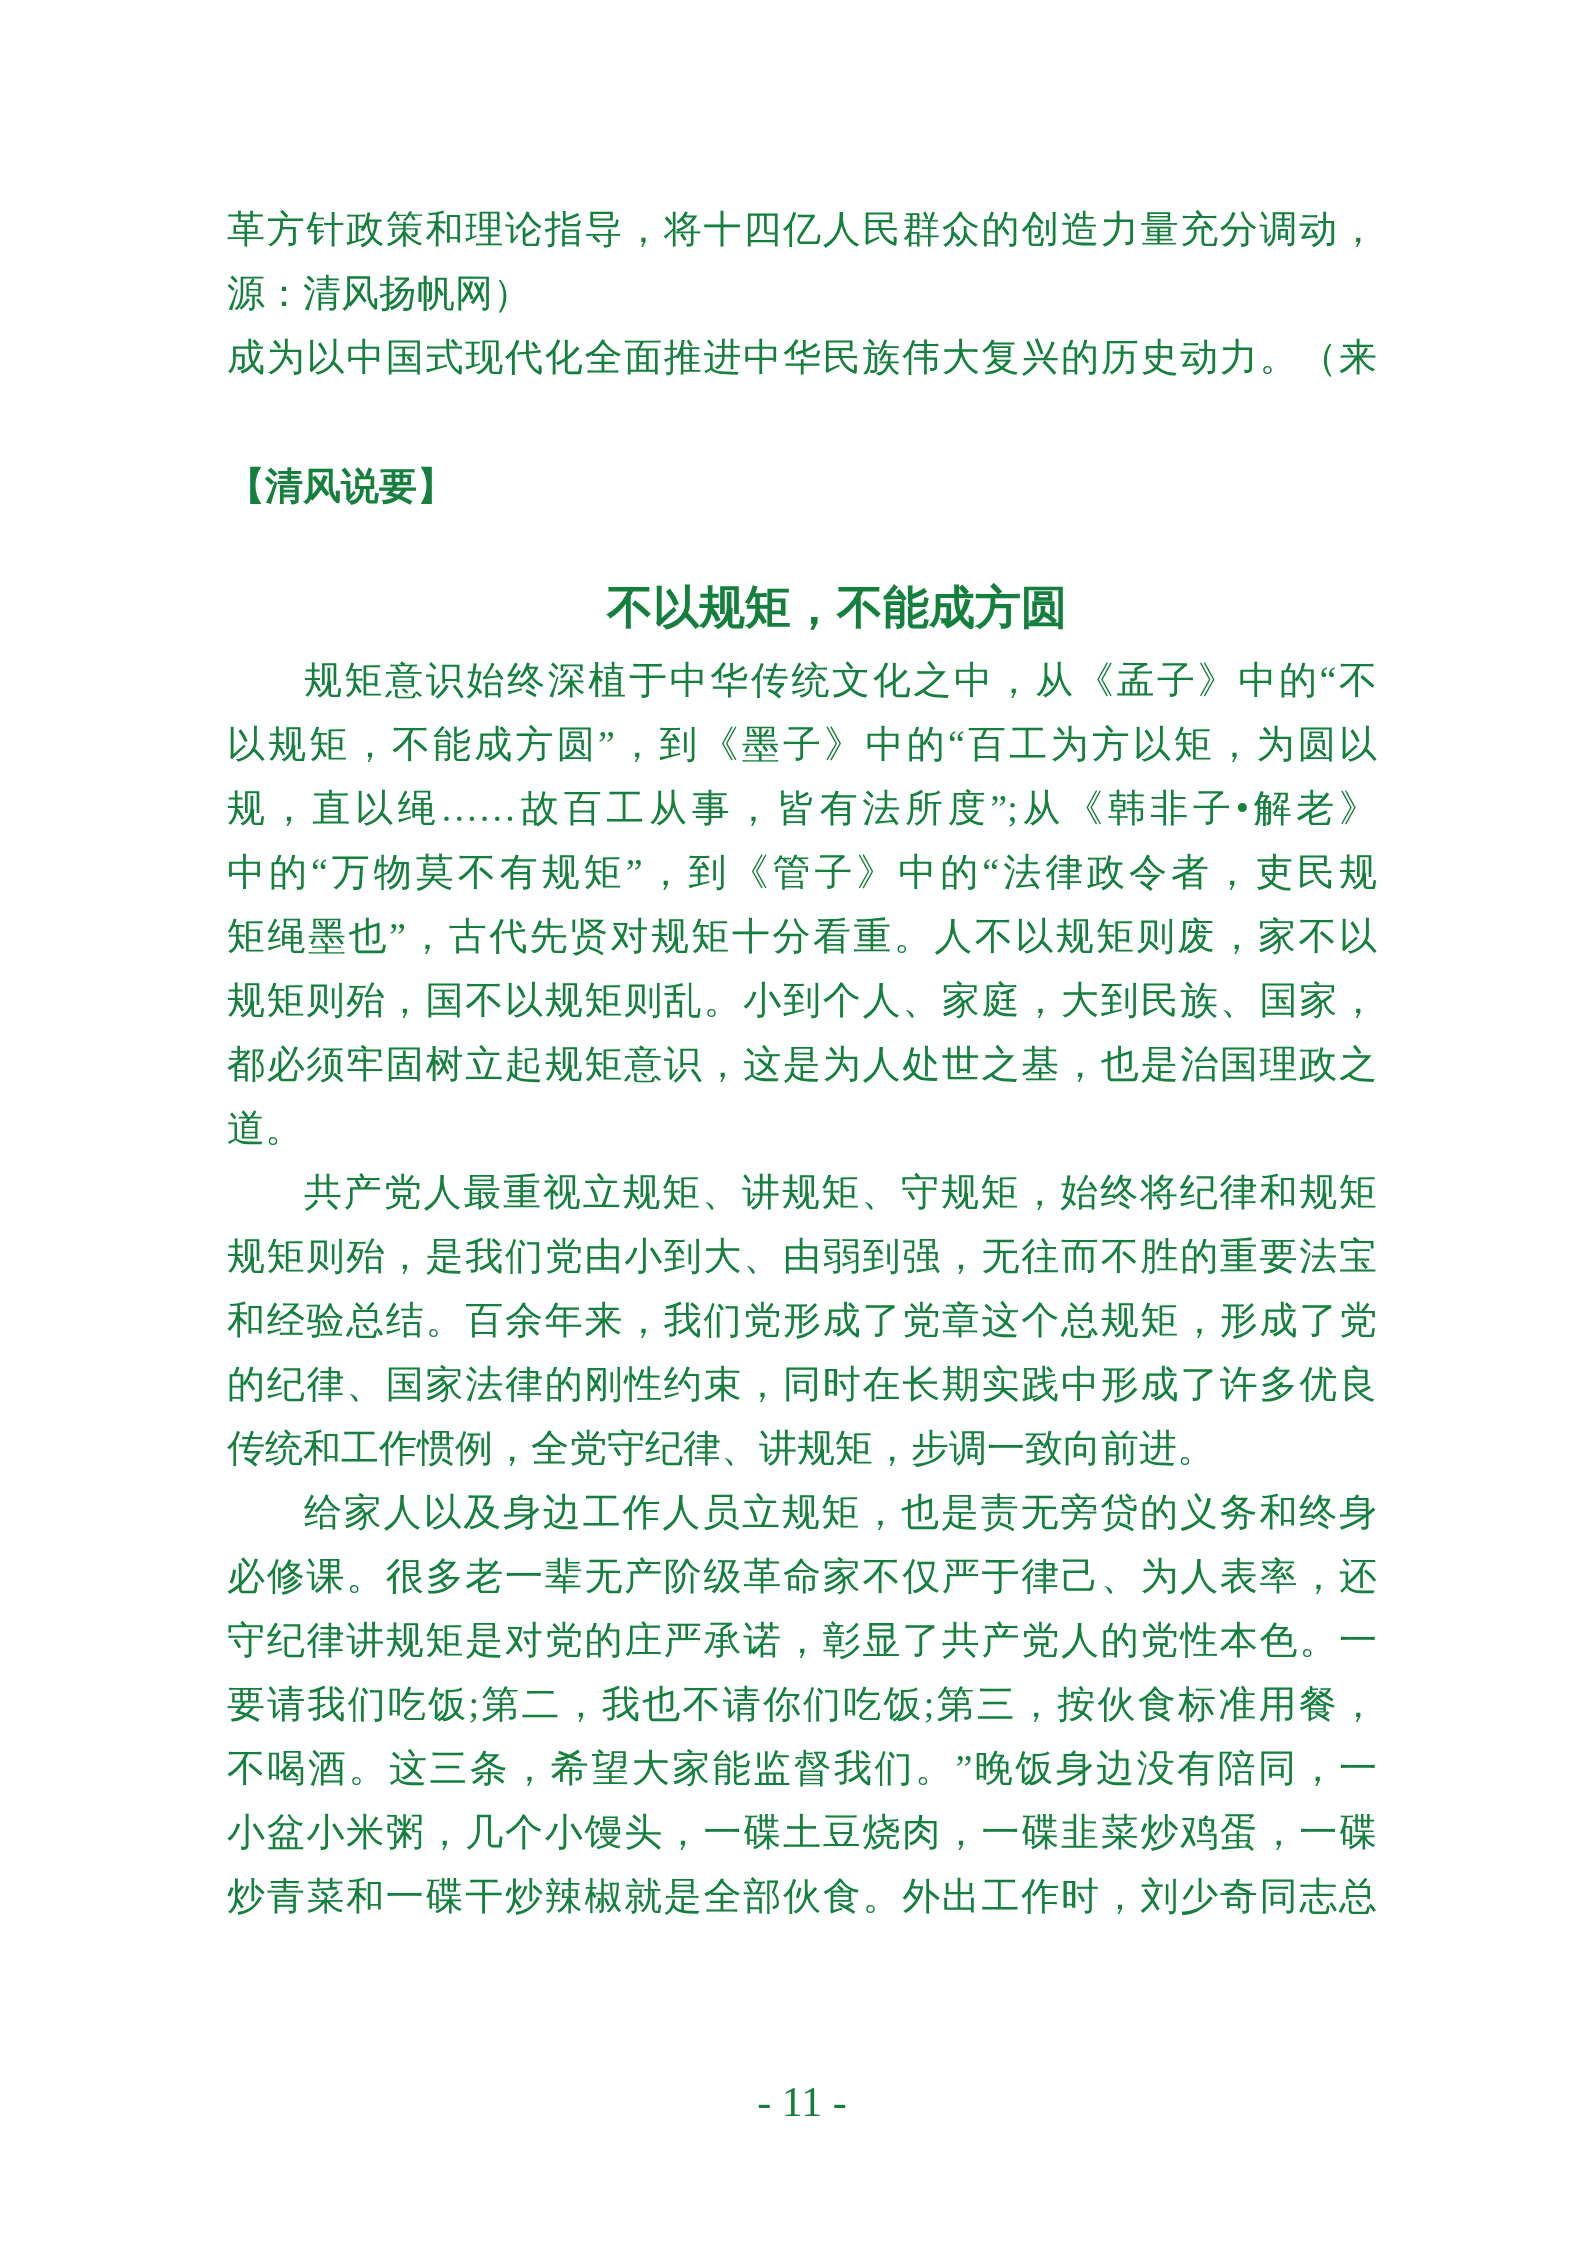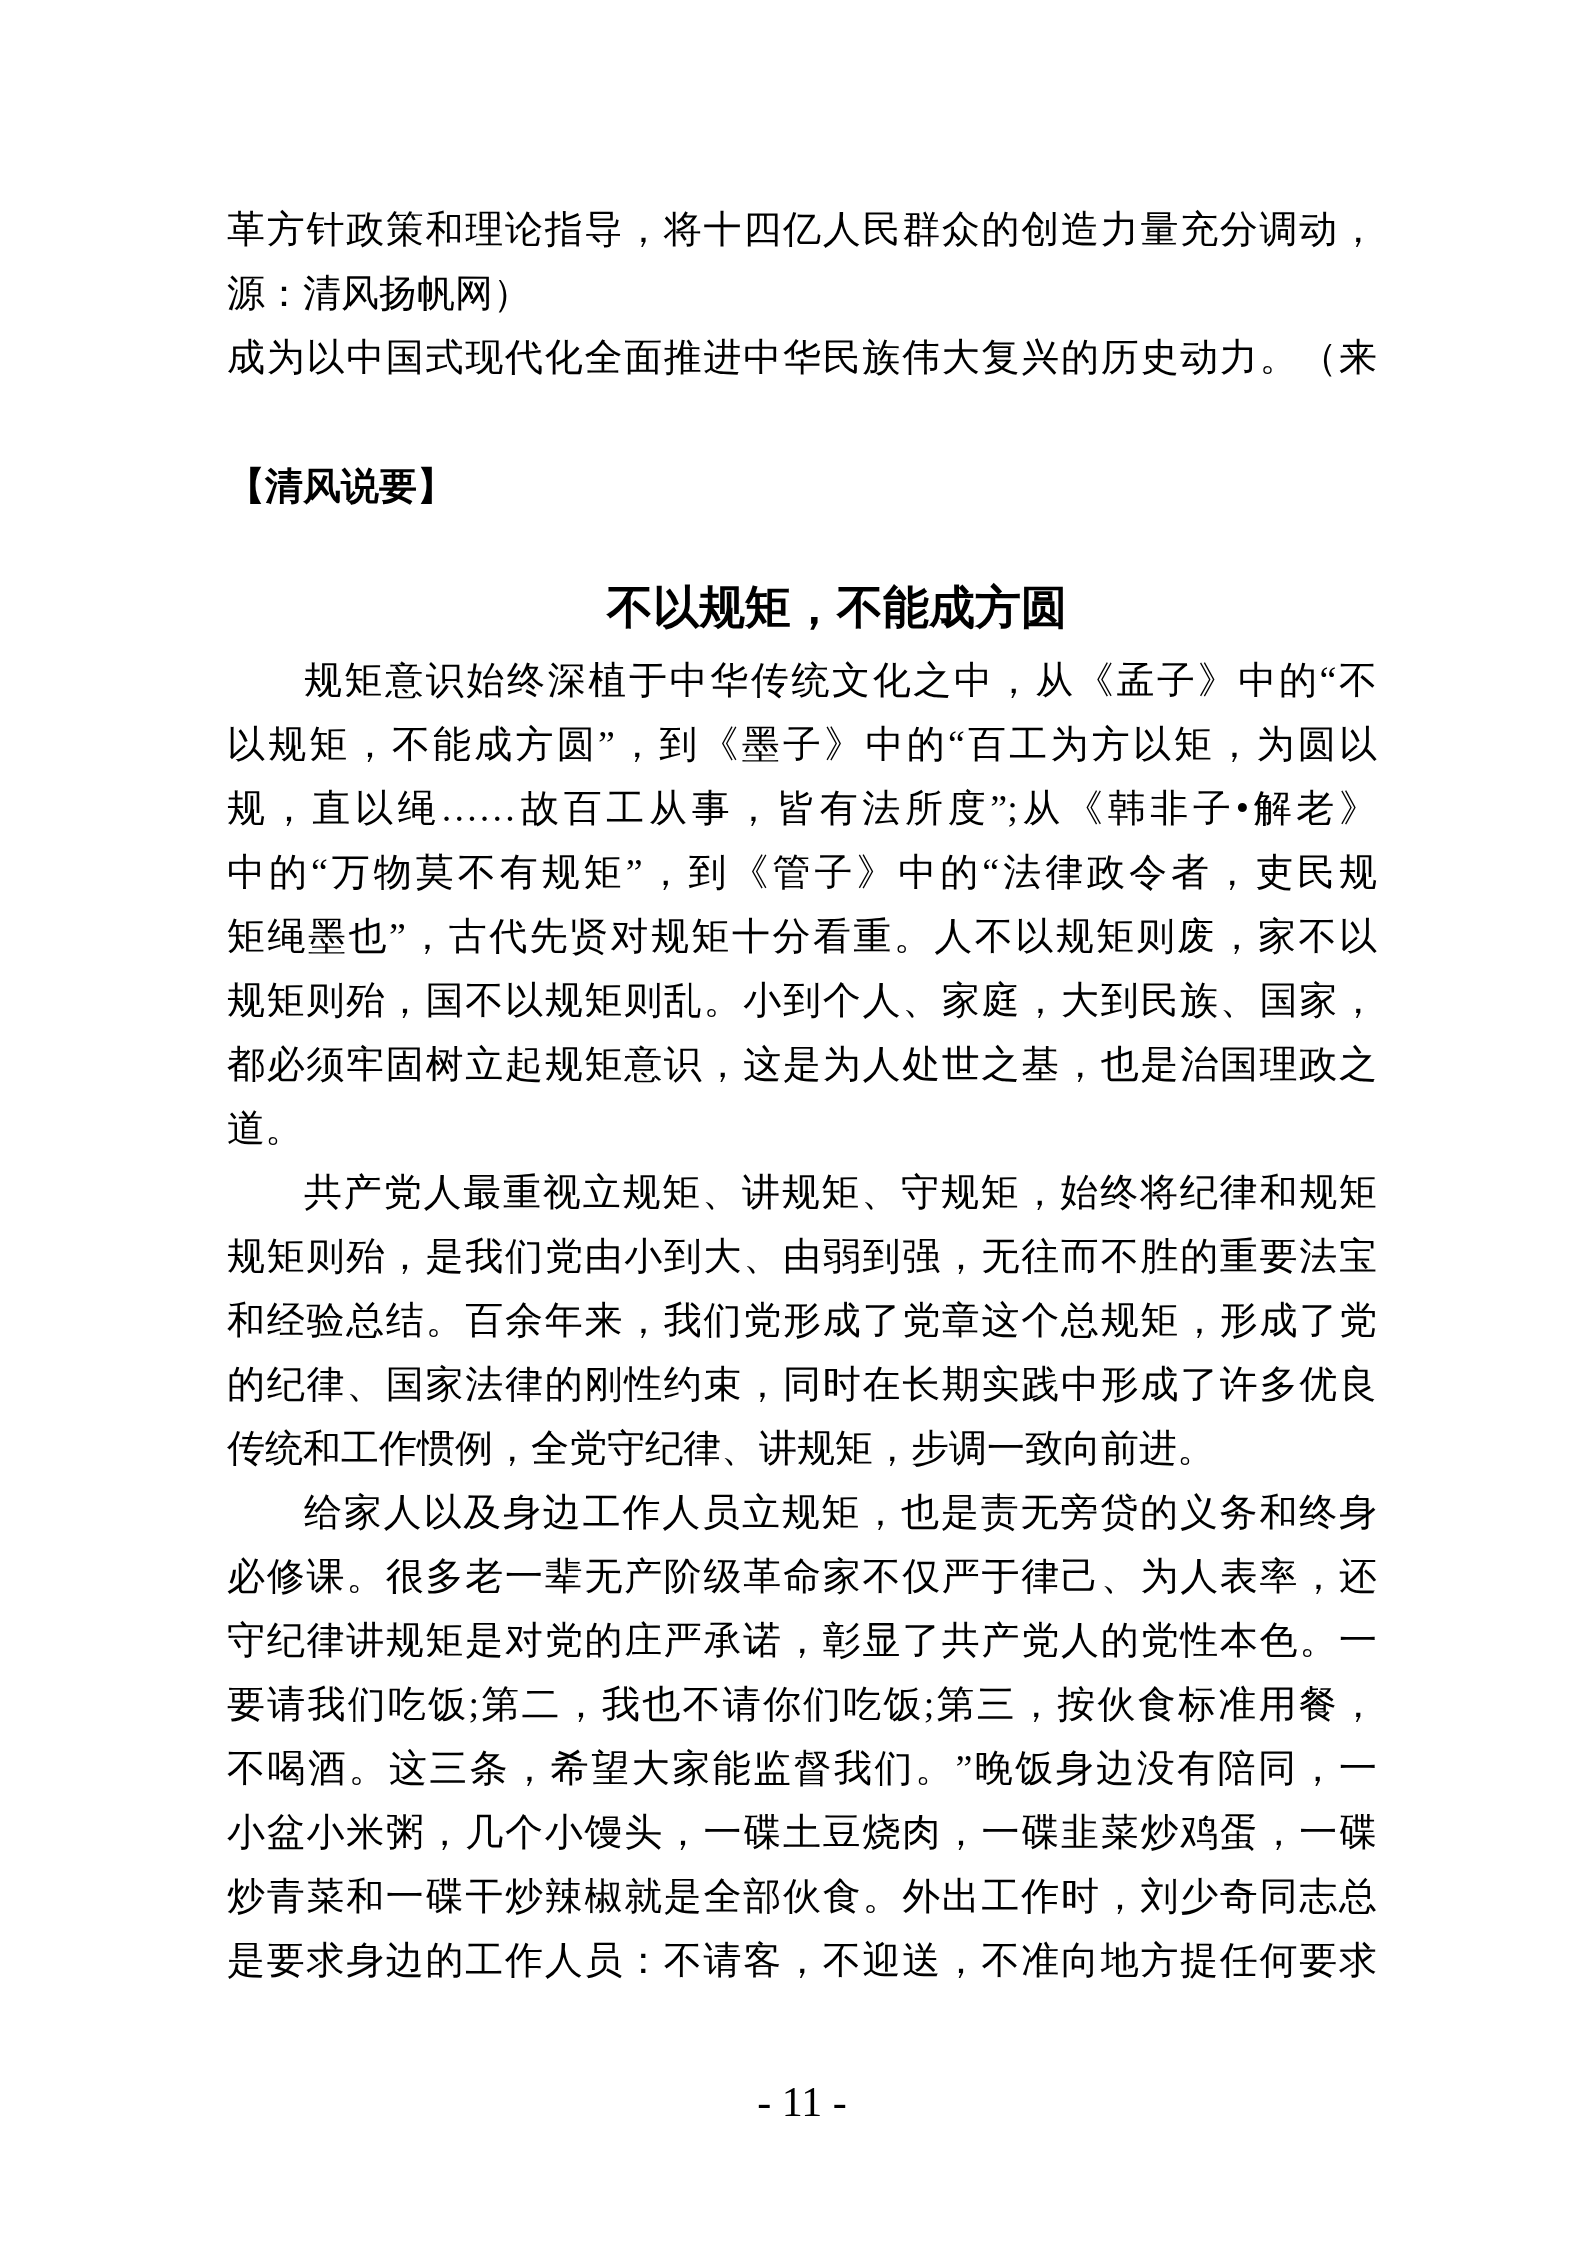--- a/index.html
+++ b/index.html
@@ -1,21 +1,21 @@
 <!DOCTYPE html>
 <html><head>
 <meta charset="utf-8">
 <style>
   html, body { margin: 0; padding: 0; background: #ffffff; }
   .page {
     position: relative;
     width: 1378px;
     height: 2245px;
     background: #ffffff;
-    color: #000000;
+    color: #15803d;
     font-family: "Liberation Serif", "DejaVu Serif", serif;
     overflow: hidden;
   }
   .text-block {
     position: absolute;
     top: 197px;
     left: 227px;
     width: 1150px;
   }
   .line {
@@ -82,17 +82,16 @@
         <div class="line just">和经验总结。百余年来，我们党形成了党章这个总规矩，形成了党</div>
         <div class="line just">的纪律、国家法律的刚性约束，同时在长期实践中形成了许多优良</div>
         <div class="line">传统和工作惯例，全党守纪律、讲规矩，步调一致向前进。</div>
         <div class="line just ind">给家人以及身边工作人员立规矩，也是责无旁贷的义务和终身</div>
         <div class="line just">必修课。很多老一辈无产阶级革命家不仅严于律己、为人表率，还</div>
         <div class="line just">守纪律讲规矩是对党的庄严承诺，彰显了共产党人的党性本色。一</div>
         <div class="line just">要请我们吃饭;第二，我也不请你们吃饭;第三，按伙食标准用餐，</div>
         <div class="line just">不喝酒。这三条，希望大家能监督我们。”晚饭身边没有陪同，一</div>
         <div class="line just">小盆小米粥，几个小馒头，一碟土豆烧肉，一碟韭菜炒鸡蛋，一碟</div>
         <div class="line just">炒青菜和一碟干炒辣椒就是全部伙食。外出工作时，刘少奇同志总</div>
-        <div class="line just">是要求身边的工作人员：不请客，不迎送，不准向地方提任何要求</div>
       </div>
   </div>
   <div class="footer">- 11 -</div>
 </div>
 
 </body></html>

